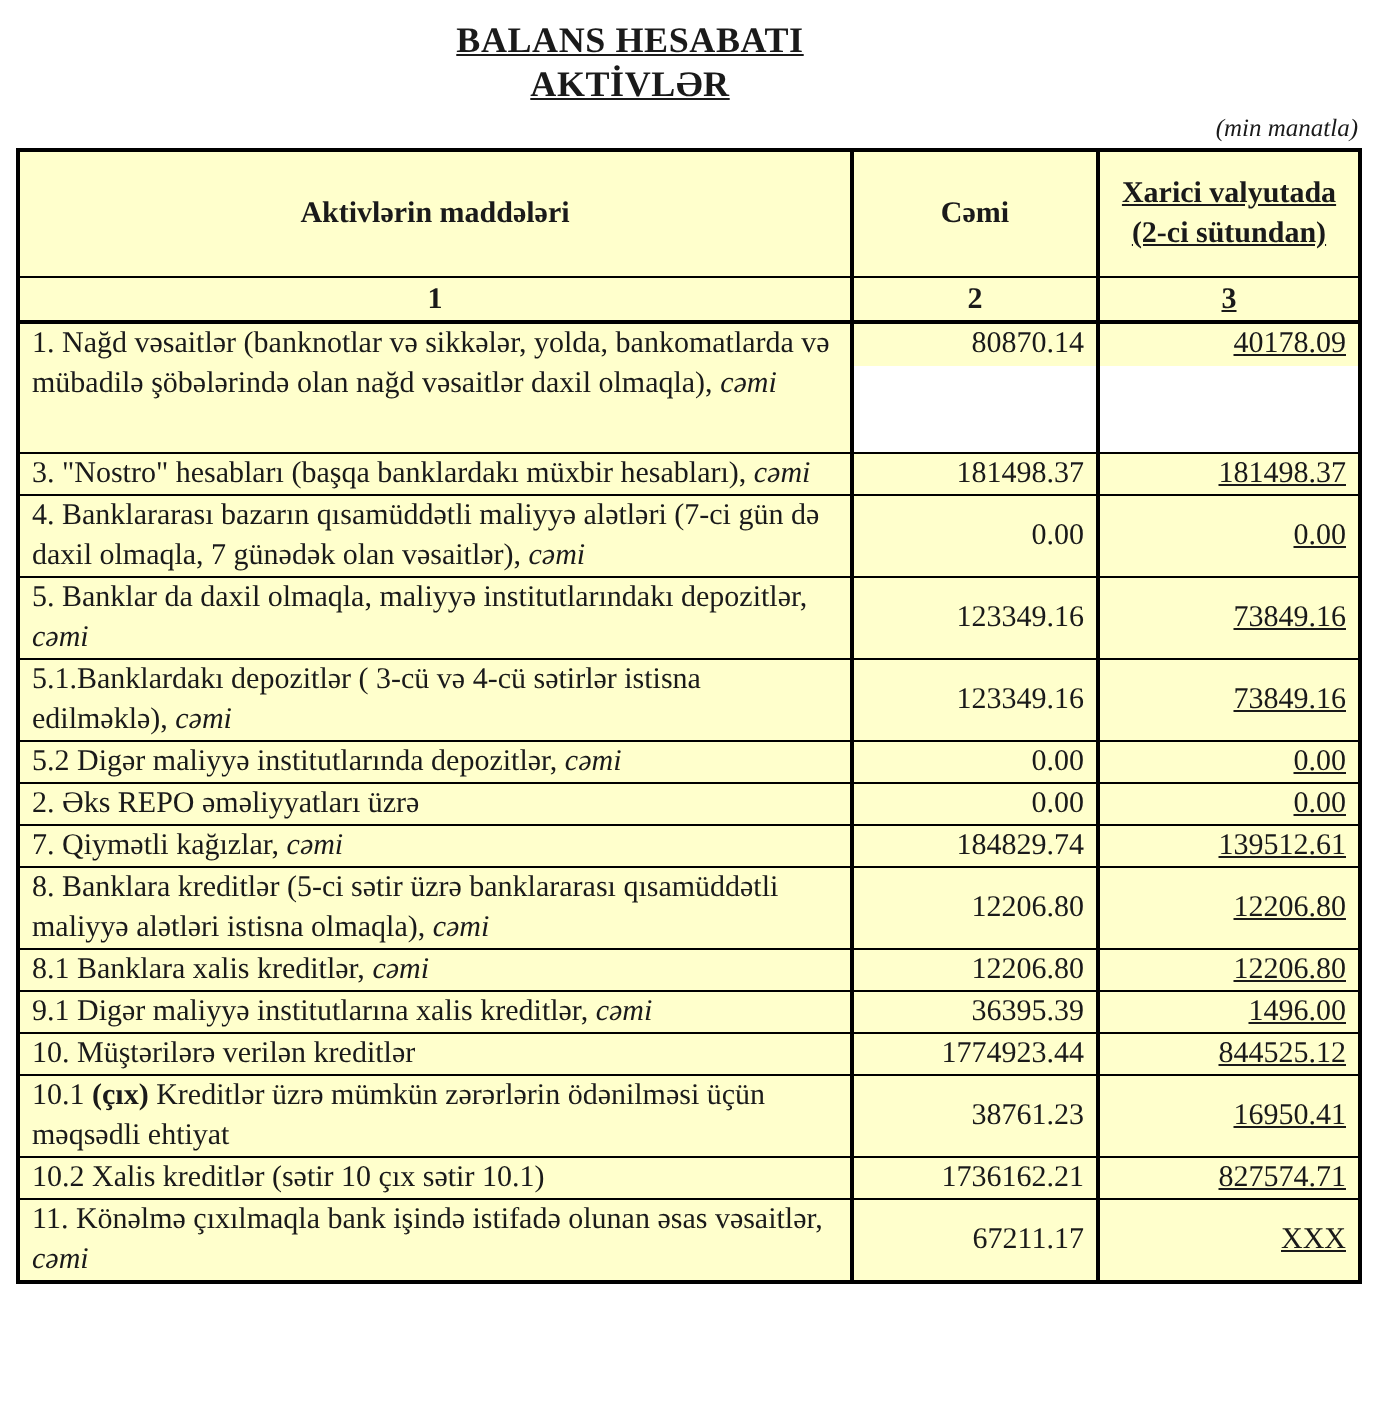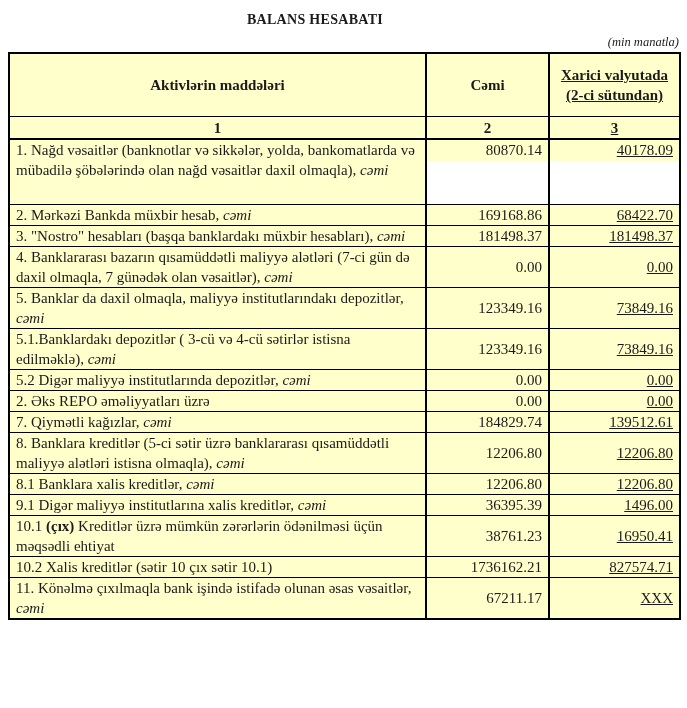--- a/index.html
+++ b/index.html
@@ -2,21 +2,21 @@
 <html><head>
 <meta charset="utf-8">
 <style>
   html,body { margin:0; padding:0; }
   body {
     width:687px; height:708px; background:#ffffff;
     font-family:"Liberation Serif","DejaVu Serif",serif;
     color:#1a1a1a; overflow:hidden;
   }
   .titles { width:630px; padding-top:9px; text-align:center; }
-  .title-line { font-weight:bold; font-size:14px; line-height:22px; letter-spacing:0.3px; }
+  .title-line { font-weight:bold; font-size:18px; line-height:22px; letter-spacing:0.3px;text-decoration:underline; }
   .unit-note {
     width:671px; margin:4px 16px 2px 8px; text-align:right;
     font-style:italic; font-size:12.5px; line-height:15px;
   }
   table.balance {
     border-collapse:collapse; table-layout:fixed;
     margin-left:8px; width:671px;
     border:2px solid #000;
   }
   th, td {
@@ -38,20 +38,21 @@
     padding-left:20px;
   }
   td.lbl i { font-style:italic; }
   td.lbl b { font-weight:bold; }
 </style>
 </head>
 <body>
 
 <div class="titles">
   <div class="title-line">BALANS HESABATI</div>
+  <div class="title-line">AKTİVLƏR</div>
 </div>
 
 <div class="unit-note">(min manatla)</div>
 
 <table class="balance">
   <colgroup>
     <col style="width:417px">
     <col style="width:123px">
     <col style="width:131px">
   </colgroup>
@@ -65,25 +66,20 @@
       <th class="n1">1</th>
       <th class="n2">2</th>
       <th class="n3">3</th>
     </tr>
   </thead>
   <tbody id="rows">
       <tr class="first">
         <td class="lbl"><span></span><b></b><span>1. Nağd vəsaitlər (banknotlar və sikkələr, yolda, bankomatlarda və mübadilə şöbələrində olan nağd vəsaitlər daxil olmaqla), </span><i>cəmi</i></td>
         <td class="val v2">80870.14</td>
         <td class="val v3">40178.09</td>
-      </tr>
-      <tr>
-        <td class="lbl"><span></span><b></b><span>2. Mərkəzi Bankda müxbir hesab, </span><i>cəmi</i></td>
-        <td class="val v2">169168.86</td>
-        <td class="val v3">68422.70</td>
       </tr>
       <tr>
         <td class="lbl"><span></span><b></b><span>3. "Nostro" hesabları (başqa banklardakı müxbir hesabları), </span><i>cəmi</i></td>
         <td class="val v2">181498.37</td>
         <td class="val v3">181498.37</td>
       </tr>
       <tr>
         <td class="lbl"><span></span><b></b><span>4. Banklararası bazarın qısamüddətli maliyyə alətləri (7-ci gün də daxil olmaqla, 7 günədək olan vəsaitlər), </span><i>cəmi</i></td>
         <td class="val v2">0.00</td>
         <td class="val v3">0.00</td>
@@ -122,20 +118,25 @@
         <td class="lbl"><span></span><b></b><span>8.1 Banklara xalis kreditlər, </span><i>cəmi</i></td>
         <td class="val v2">12206.80</td>
         <td class="val v3">12206.80</td>
       </tr>
       <tr>
         <td class="lbl"><span></span><b></b><span>9.1 Digər maliyyə institutlarına xalis kreditlər, </span><i>cəmi</i></td>
         <td class="val v2">36395.39</td>
         <td class="val v3">1496.00</td>
       </tr>
       <tr>
+        <td class="lbl"><span></span><b></b><span>10. Müştərilərə verilən kreditlər</span><i></i></td>
+        <td class="val v2">1774923.44</td>
+        <td class="val v3">844525.12</td>
+      </tr>
+      <tr>
         <td class="lbl"><span>10.1 </span><b>(çıx)</b><span> Kreditlər üzrə mümkün zərərlərin ödənilməsi üçün məqsədli ehtiyat</span><i></i></td>
         <td class="val v2">38761.23</td>
         <td class="val v3">16950.41</td>
       </tr>
       <tr>
         <td class="lbl"><span></span><b></b><span>10.2 Xalis kreditlər (sətir 10 çıx sətir 10.1)</span><i></i></td>
         <td class="val v2">1736162.21</td>
         <td class="val v3">827574.71</td>
       </tr>
       <tr>

